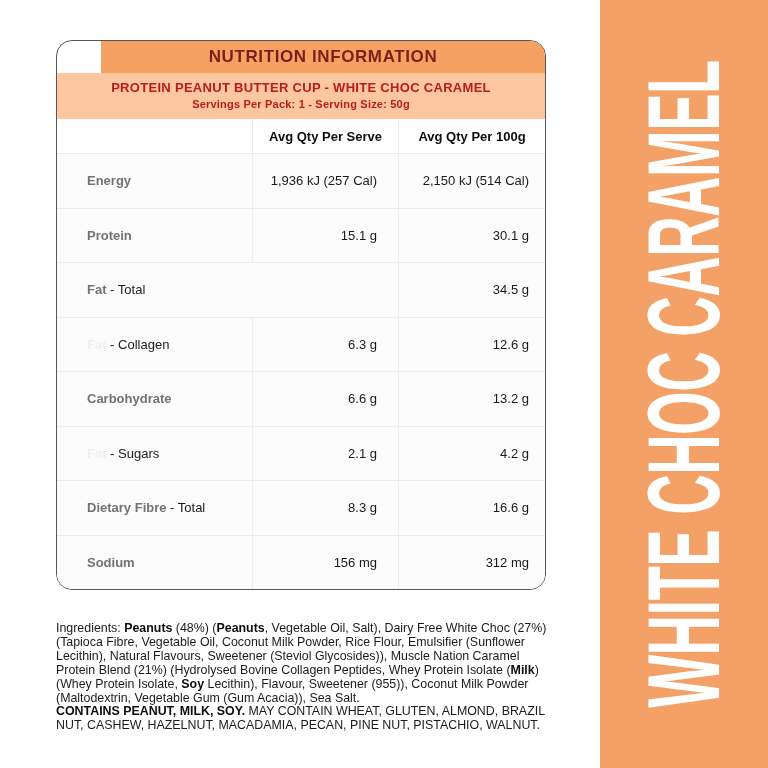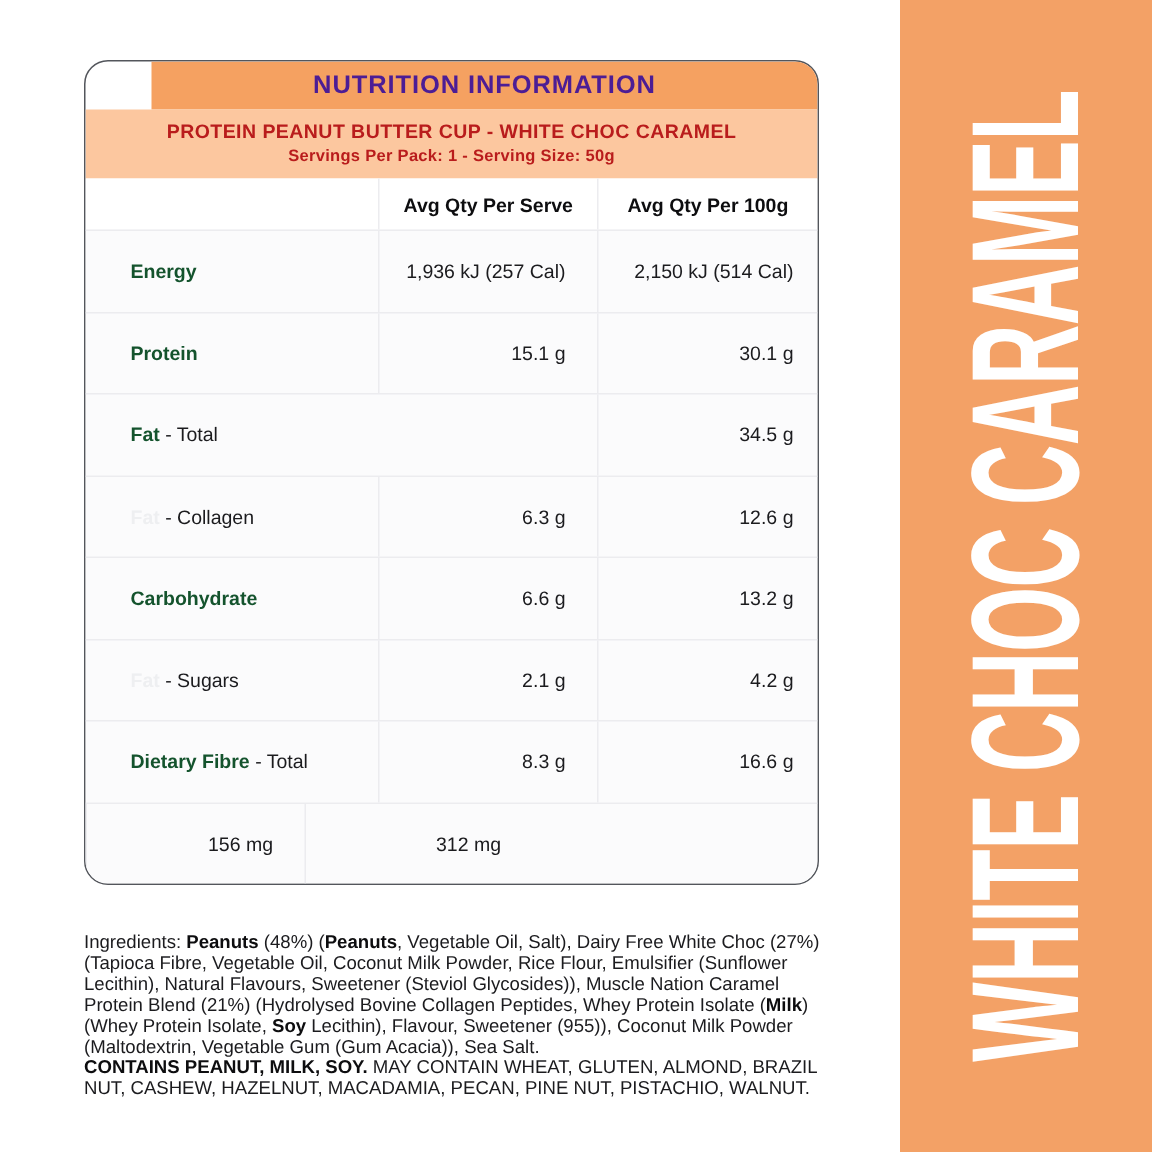--- a/index.html
+++ b/index.html
@@ -38,21 +38,21 @@
   .card {
     position:absolute; left:56px; top:40px; width:490px; height:550px;
     border:1px solid var(--card_border);
     border-radius:16px;
     overflow:hidden;
     background:#ffffff;
   }
   .band-title {
     height:32px; background:var(--band_orange);
     display:flex; align-items:center; justify-content:center;
-    color:#4c1d95; font-weight:bold; font-size:17px; letter-spacing:0.6px;margin-left:44px;
+    color:#7f1d1d; font-weight:bold; font-size:17px; letter-spacing:0.6px;margin-left:44px;
   }
   .band-sub {
     height:46px; background:var(--band_orange_light);
     color:#b91c1c; text-align:center; padding-top:7px;
   }
   .product-title { font-size:13px; font-weight:bold; letter-spacing:0.3px; }
   .serving-info  { font-size:11px; font-weight:bold; margin-top:3px; letter-spacing:0.2px; }
 
   .thead { display:flex; height:34px; background:#ffffff; }
   .thead .c1 { flex:1; }
@@ -73,21 +73,21 @@
     flex:1; display:flex; align-items:center;
     padding-left:30px; font-size:13px; color:var(--text_dark);
   }
   .trow .c2, .trow .c3 {
     display:flex; align-items:center; justify-content:flex-end;
     border-left:1px solid var(--divider);
     font-size:13px; color:var(--text_dark);
   }
   .trow .c2 { padding-right:21px; }
   .trow .c3 { padding-right:16px; }
-  .lbl-b { font-weight:bold; color:#14532d; white-space:pre; }
+  .lbl-b { font-weight:bold; color:#737373; white-space:pre; }
   .lbl-r { font-weight:normal; white-space:pre; }
   .lbl-g { font-weight:bold; color:var(--ghost_text); white-space:pre; }
 
   
   .ingredients, .allergens {
     position:absolute; left:56px; width:494px;
     font-size:12.4px; line-height:13.9px; color:var(--text_dark);
   }
   .ingredients { top:622px; }
   .allergens   { top:705px; }
@@ -154,20 +154,23 @@
       </div>
       <div class="trow">
         <div class="c1">
           <span class="lbl-b">Dietary Fibre</span>
           <span class="lbl-r"> - Total</span>
         </div>
         <div class="c2">8.3 g</div>
         <div class="c3">16.6 g</div>
       </div>
       <div class="trow">
+        <div class="c1">
+          <span class="lbl-b">Sodium</span>
+        </div>
         <div class="c2">156 mg</div>
         <div class="c3">312 mg</div>
       </div>
     </div>
 </div>
 
 <p class="ingredients"><span class="seg">Ingredients: </span><span class="seg-b">Peanuts</span><span class="seg"> (48%) (</span><span class="seg-b">Peanuts</span><span class="seg">, Vegetable Oil, Salt), Dairy Free White Choc (27%) (Tapioca Fibre, Vegetable Oil, Coconut Milk Powder, Rice Flour, Emulsifier (Sunflower Lecithin), Natural Flavours, Sweetener (Steviol Glycosides)), Muscle Nation Caramel Protein Blend (21%) (Hydrolysed Bovine Collagen Peptides, Whey Protein Isolate (</span><span class="seg-b">Milk</span><span class="seg">) (Whey Protein Isolate, </span><span class="seg-b">Soy</span><span class="seg"> Lecithin), Flavour, Sweetener (955)), Coconut Milk Powder (Maltodextrin, Vegetable Gum (Gum Acacia)), Sea Salt.</span></p>
 <p class="allergens"><span class="seg-b">CONTAINS PEANUT, MILK, SOY.</span><span class="seg"> MAY CONTAIN WHEAT, GLUTEN, ALMOND, BRAZIL NUT, CASHEW, HAZELNUT, MACADAMIA, PECAN, PINE NUT, PISTACHIO, WALNUT.</span></p>
 
 <div class="sidebar">

